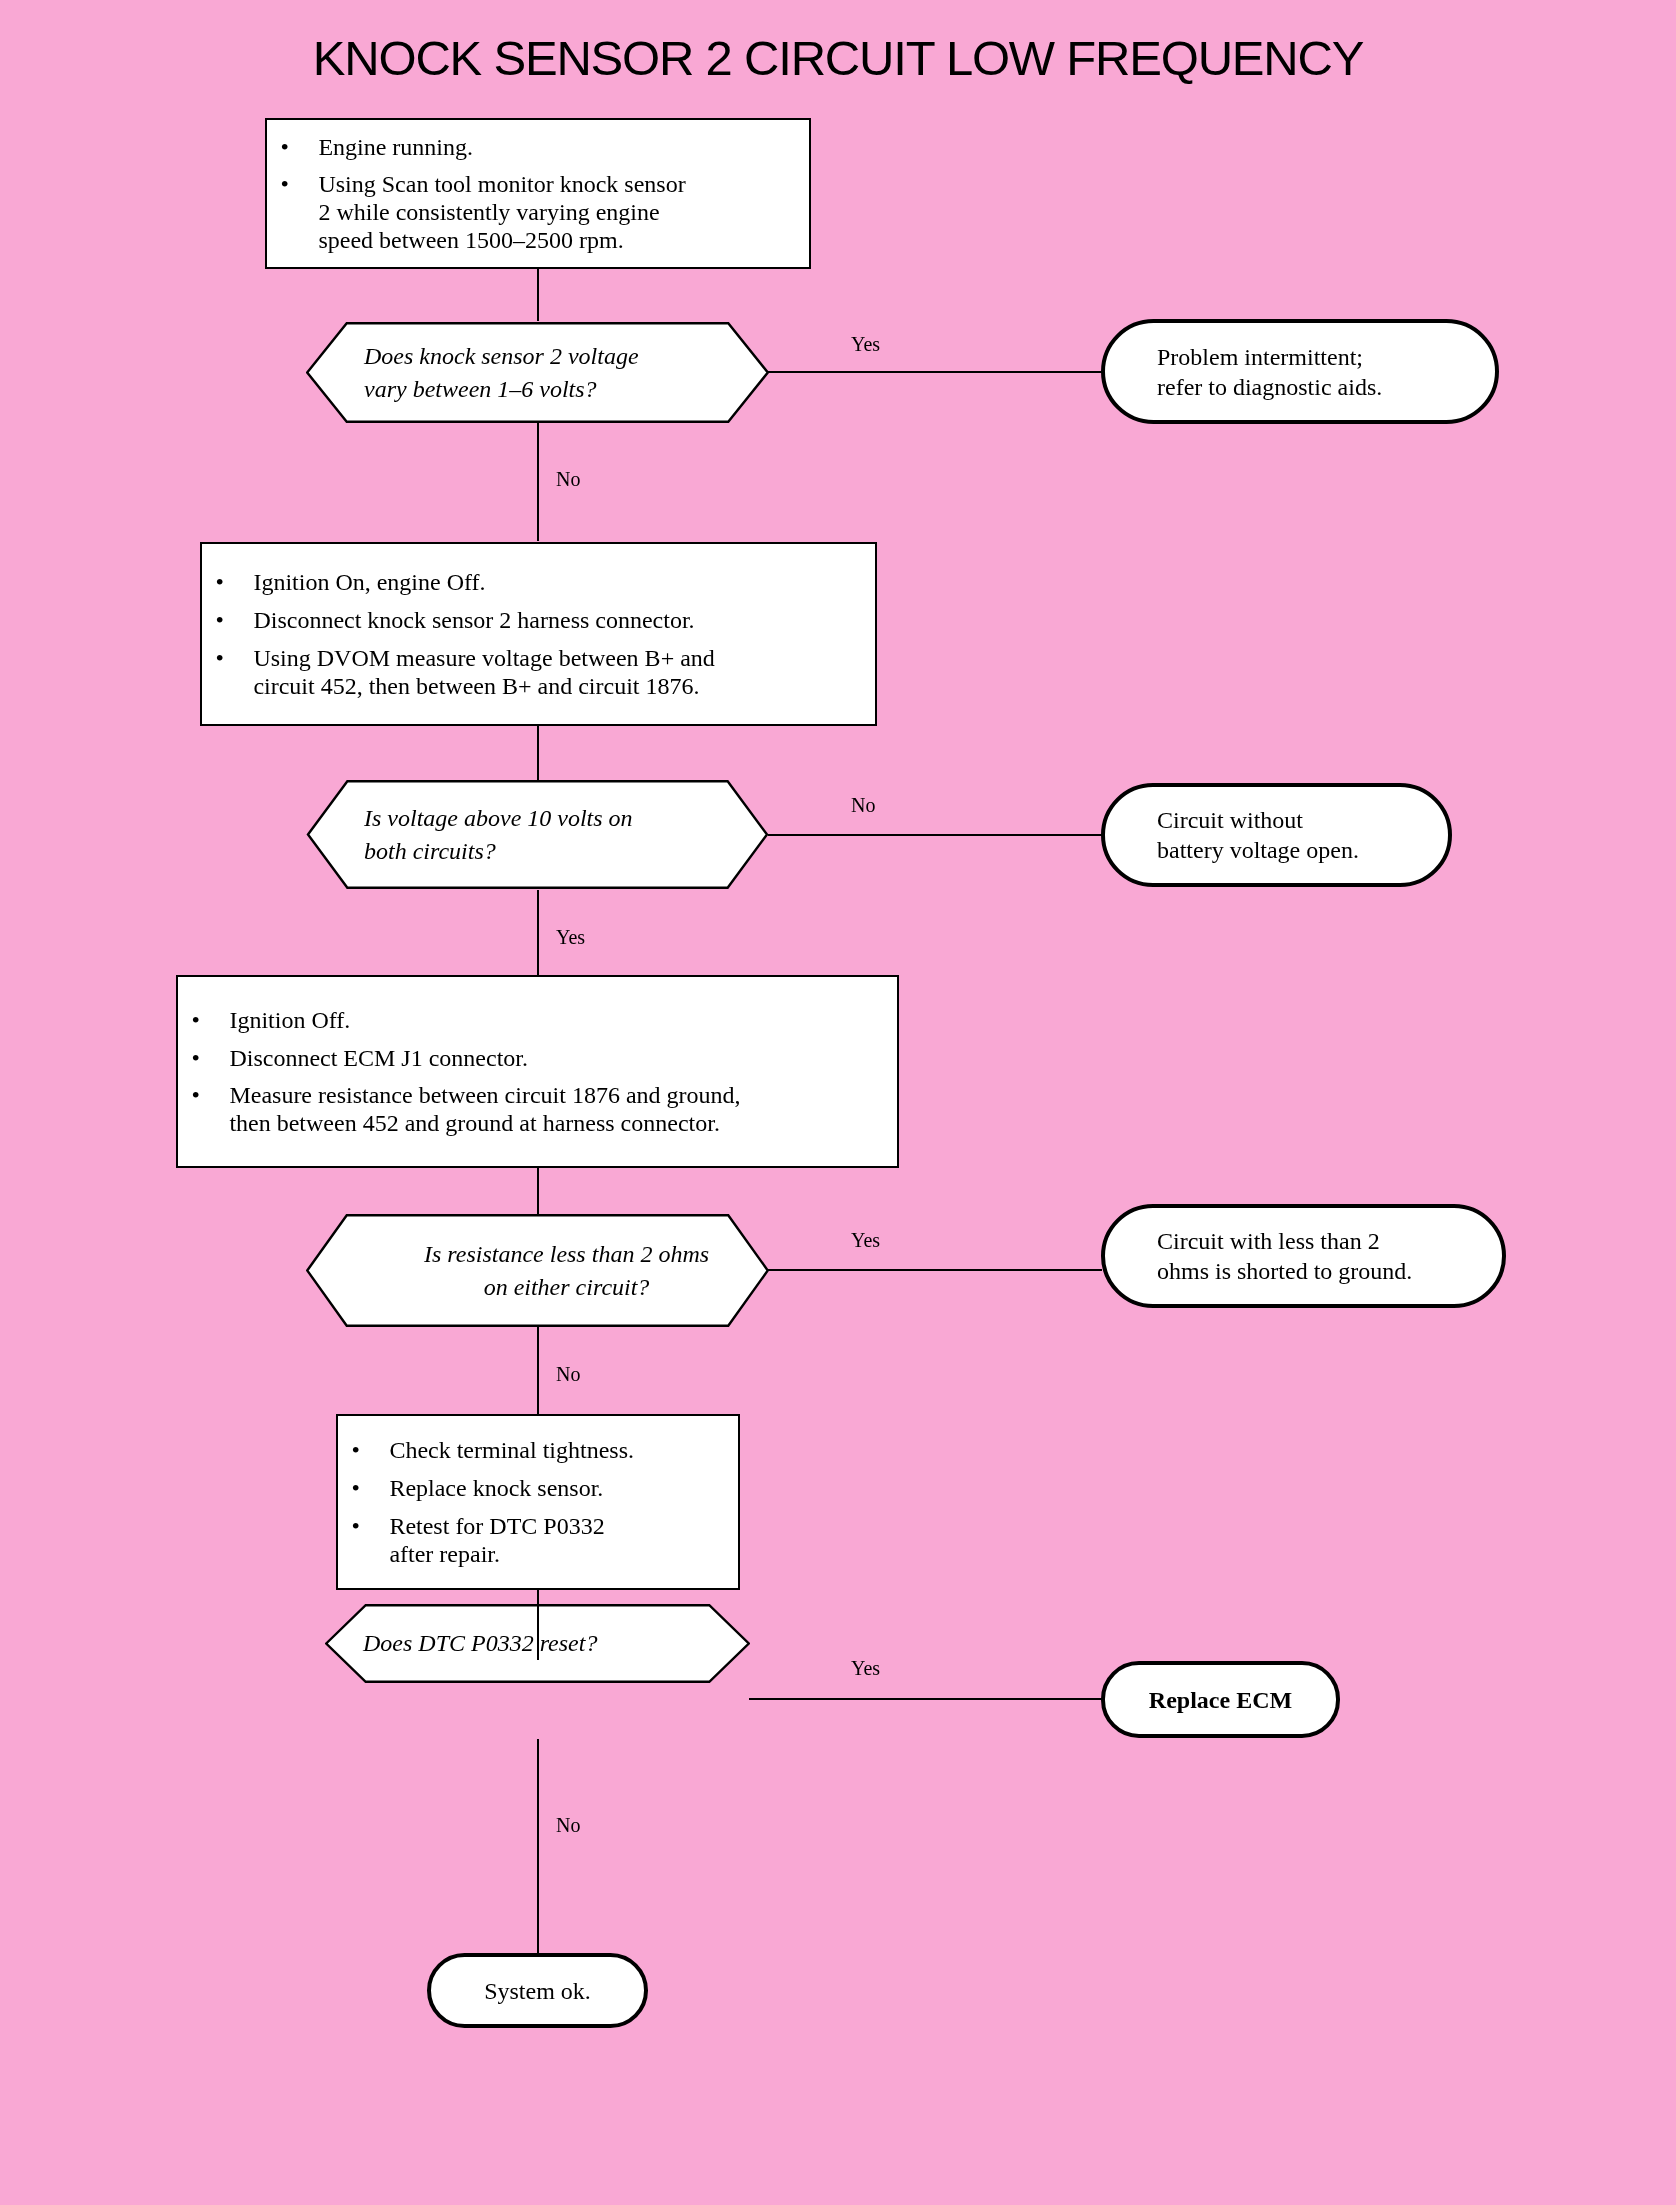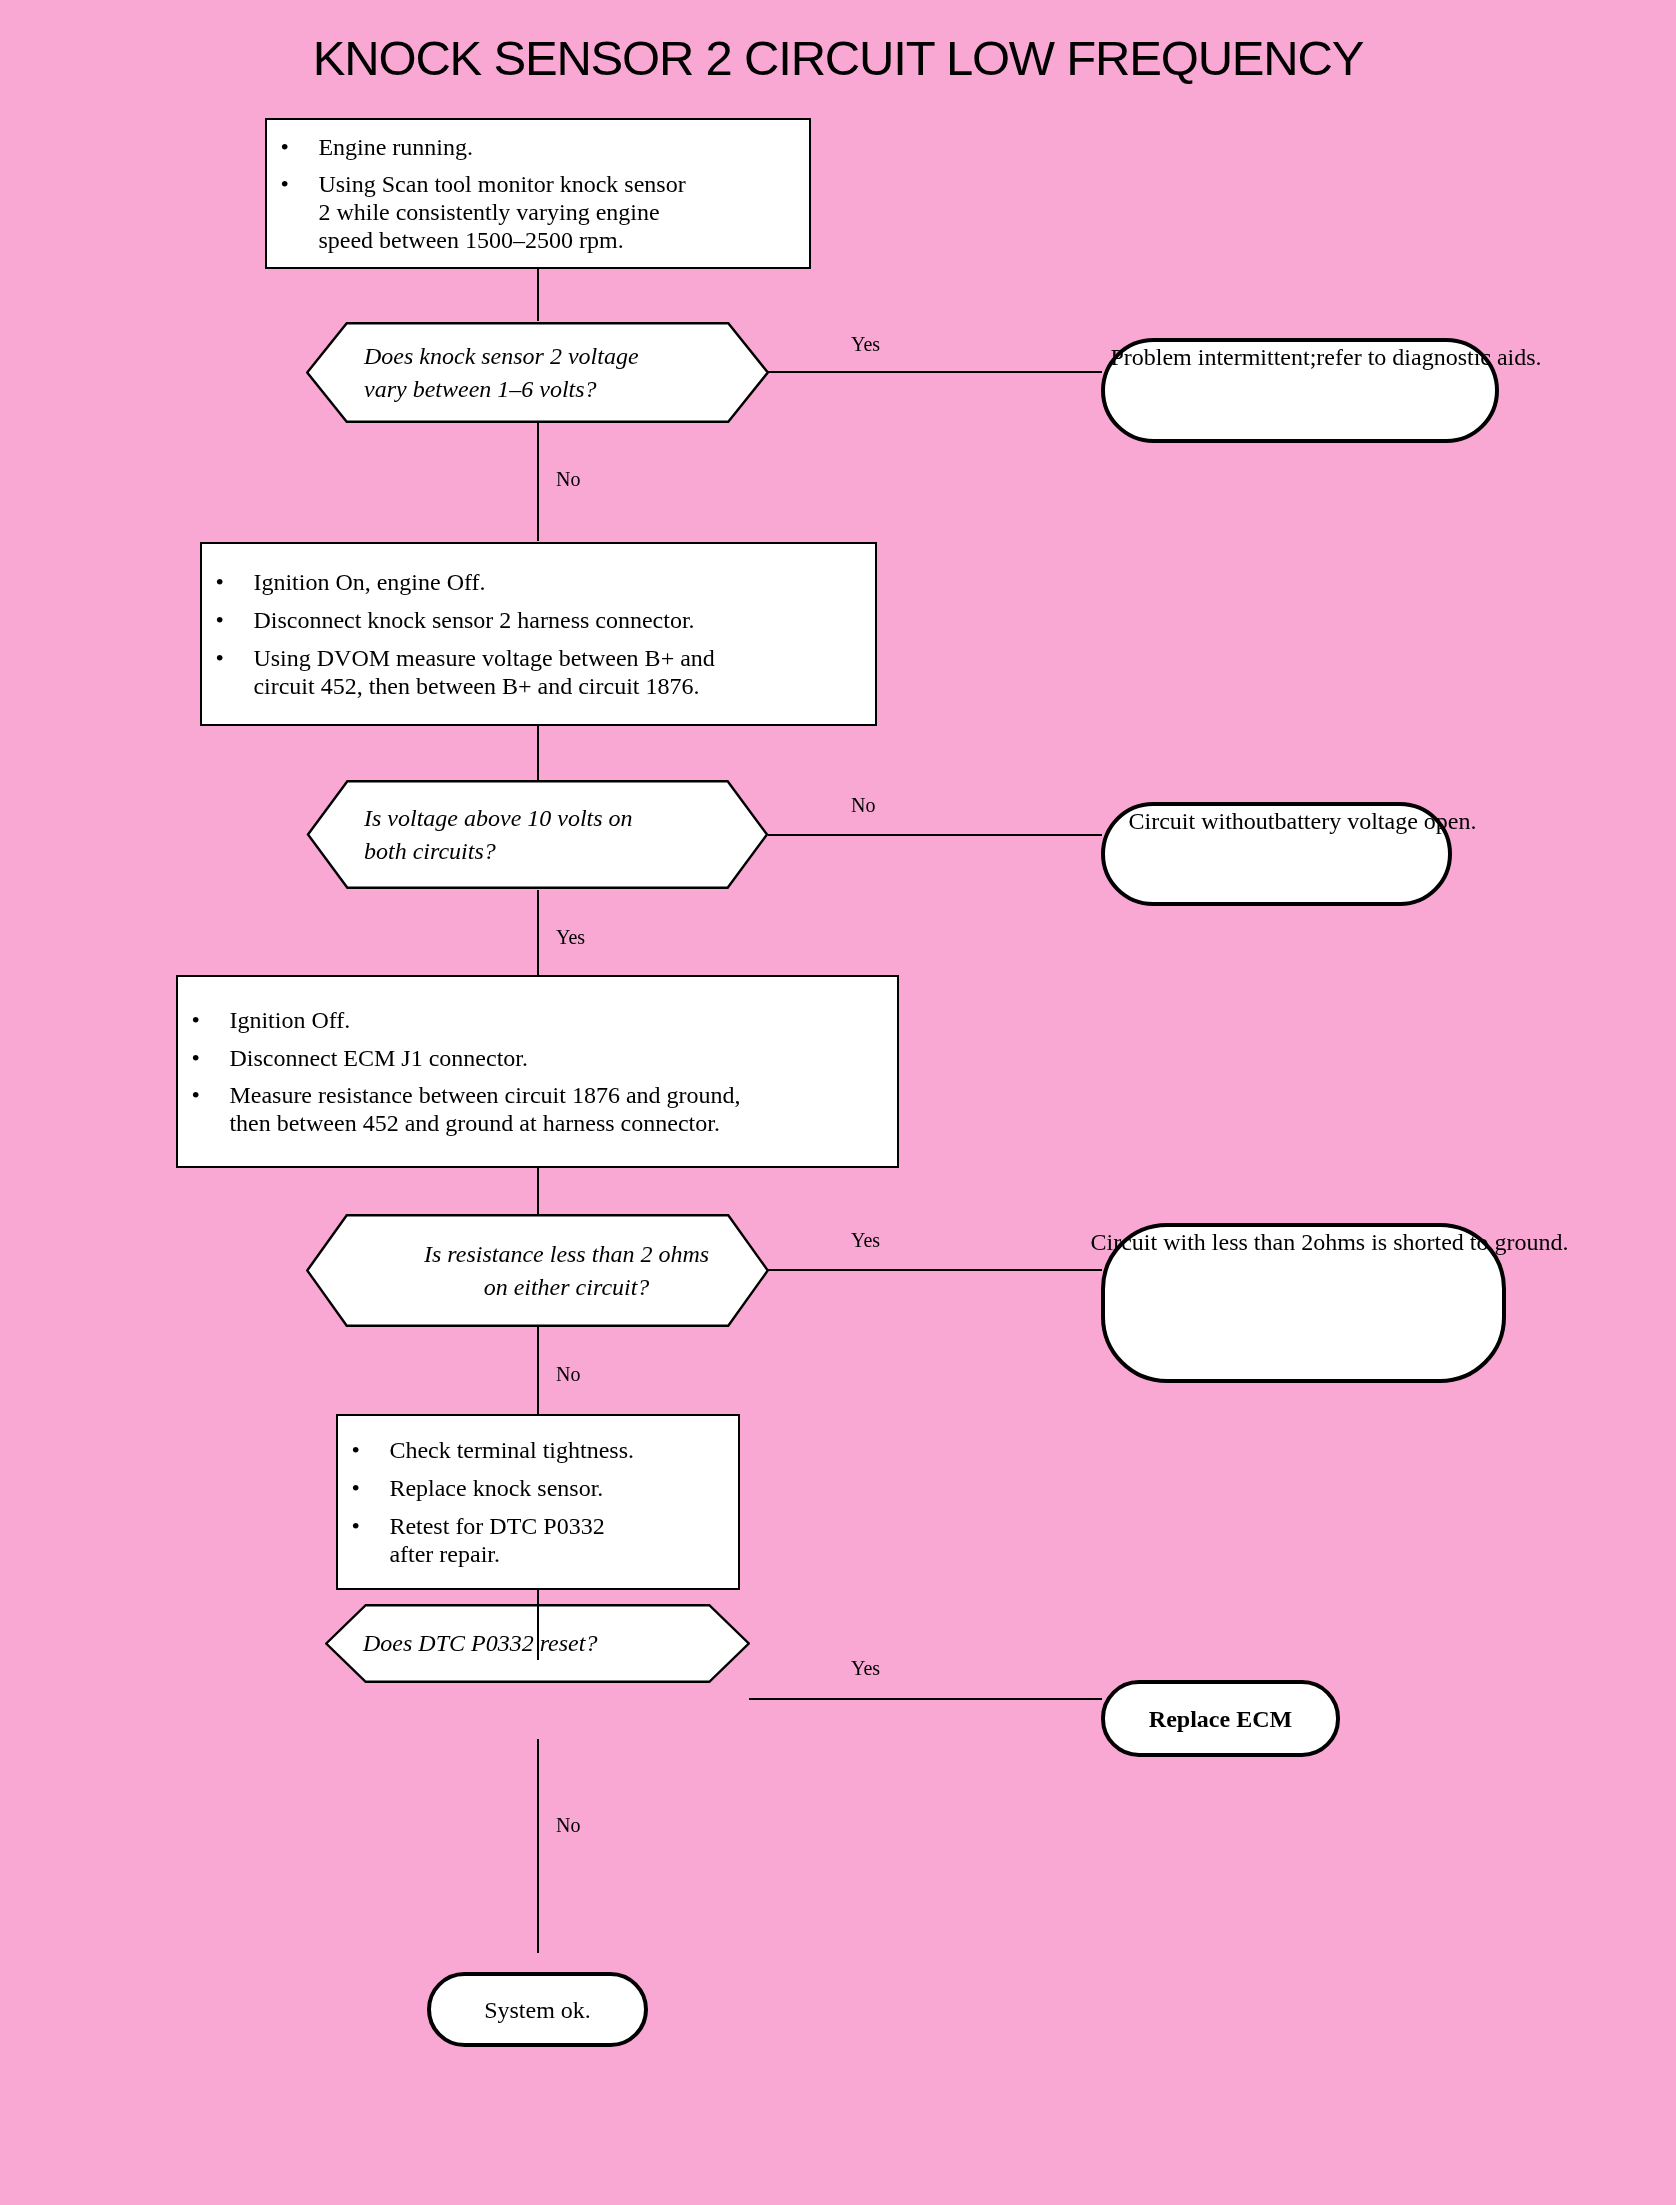--- a/index.html
+++ b/index.html
@@ -14,21 +14,21 @@
   .item{display:flex;flex-direction:row;align-items:flex-start;}
   .bullet{width:38px;flex-shrink:0;font-size:24px;line-height:28px;}
   .item-lines{display:flex;flex-direction:column;}
   .tline{font-size:24px;line-height:28px;white-space:nowrap;}
   .hex{position:absolute;}
   .hex svg{position:absolute;left:0;top:0;}
   .hex-text{position:absolute;left:0;top:0;right:0;bottom:0;display:flex;
             flex-direction:column;justify-content:center;padding-left:58px;box-sizing:border-box;font-style:italic;}
   .hex-text .tline{line-height:33px;}
   .result{position:absolute;border:4.3px solid #000;background:#fff;box-sizing:border-box;
-          display:flex;justify-content:center;padding-left:52px;margin-top:19px;}
+          display:flex;flex-direction:column;justify-content:center;padding-left:52px;}
   .result .tline{line-height:30px;}
   .result.center{padding-left:0;align-items:center;}
   .vline{position:absolute;width:2.4px;background:#000;}
   .hline{position:absolute;height:2.4px;background:#000;}
   .branch-label{position:absolute;font-size:20px;white-space:nowrap;}
 </style>
 </head>
 <body>
 
 <div class="page">
@@ -135,21 +135,21 @@
   <div class="hex" style="left:306px;top:1214px;width:463px;height:113px;text-align:center;">
     <svg width="463" height="113" viewBox="0 0 762 186">
       <polygon points="2,93 67,2 695,2 760,93 695,184 67,184" fill="#ffffff" stroke="#000000" stroke-width="4"></polygon>
     </svg>
     <div class="hex-text">
       <div class="tline">Is resistance less than 2 ohms</div>
       <div class="tline">on either circuit?</div>
     </div>
   </div>
 
-  <div class="result" style="left:1101px;top:1204px;width:405px;height:160px;border-radius:66px;">
+  <div class="result" style="left:1101px;top:1204px;width:405px;height:104px;border-radius:66px;">
     <div class="tline">Circuit with less than 2</div>
     <div class="tline">ohms is shorted to ground.</div>
   </div>
 
   <div class="process" style="left:336px;top:1414px;width:404px;height:176px;">
     <div class="items">
       <div class="item">
         <span class="bullet">•</span>
         <div class="item-lines">
           <div class="tline">Check terminal tightness.</div>

